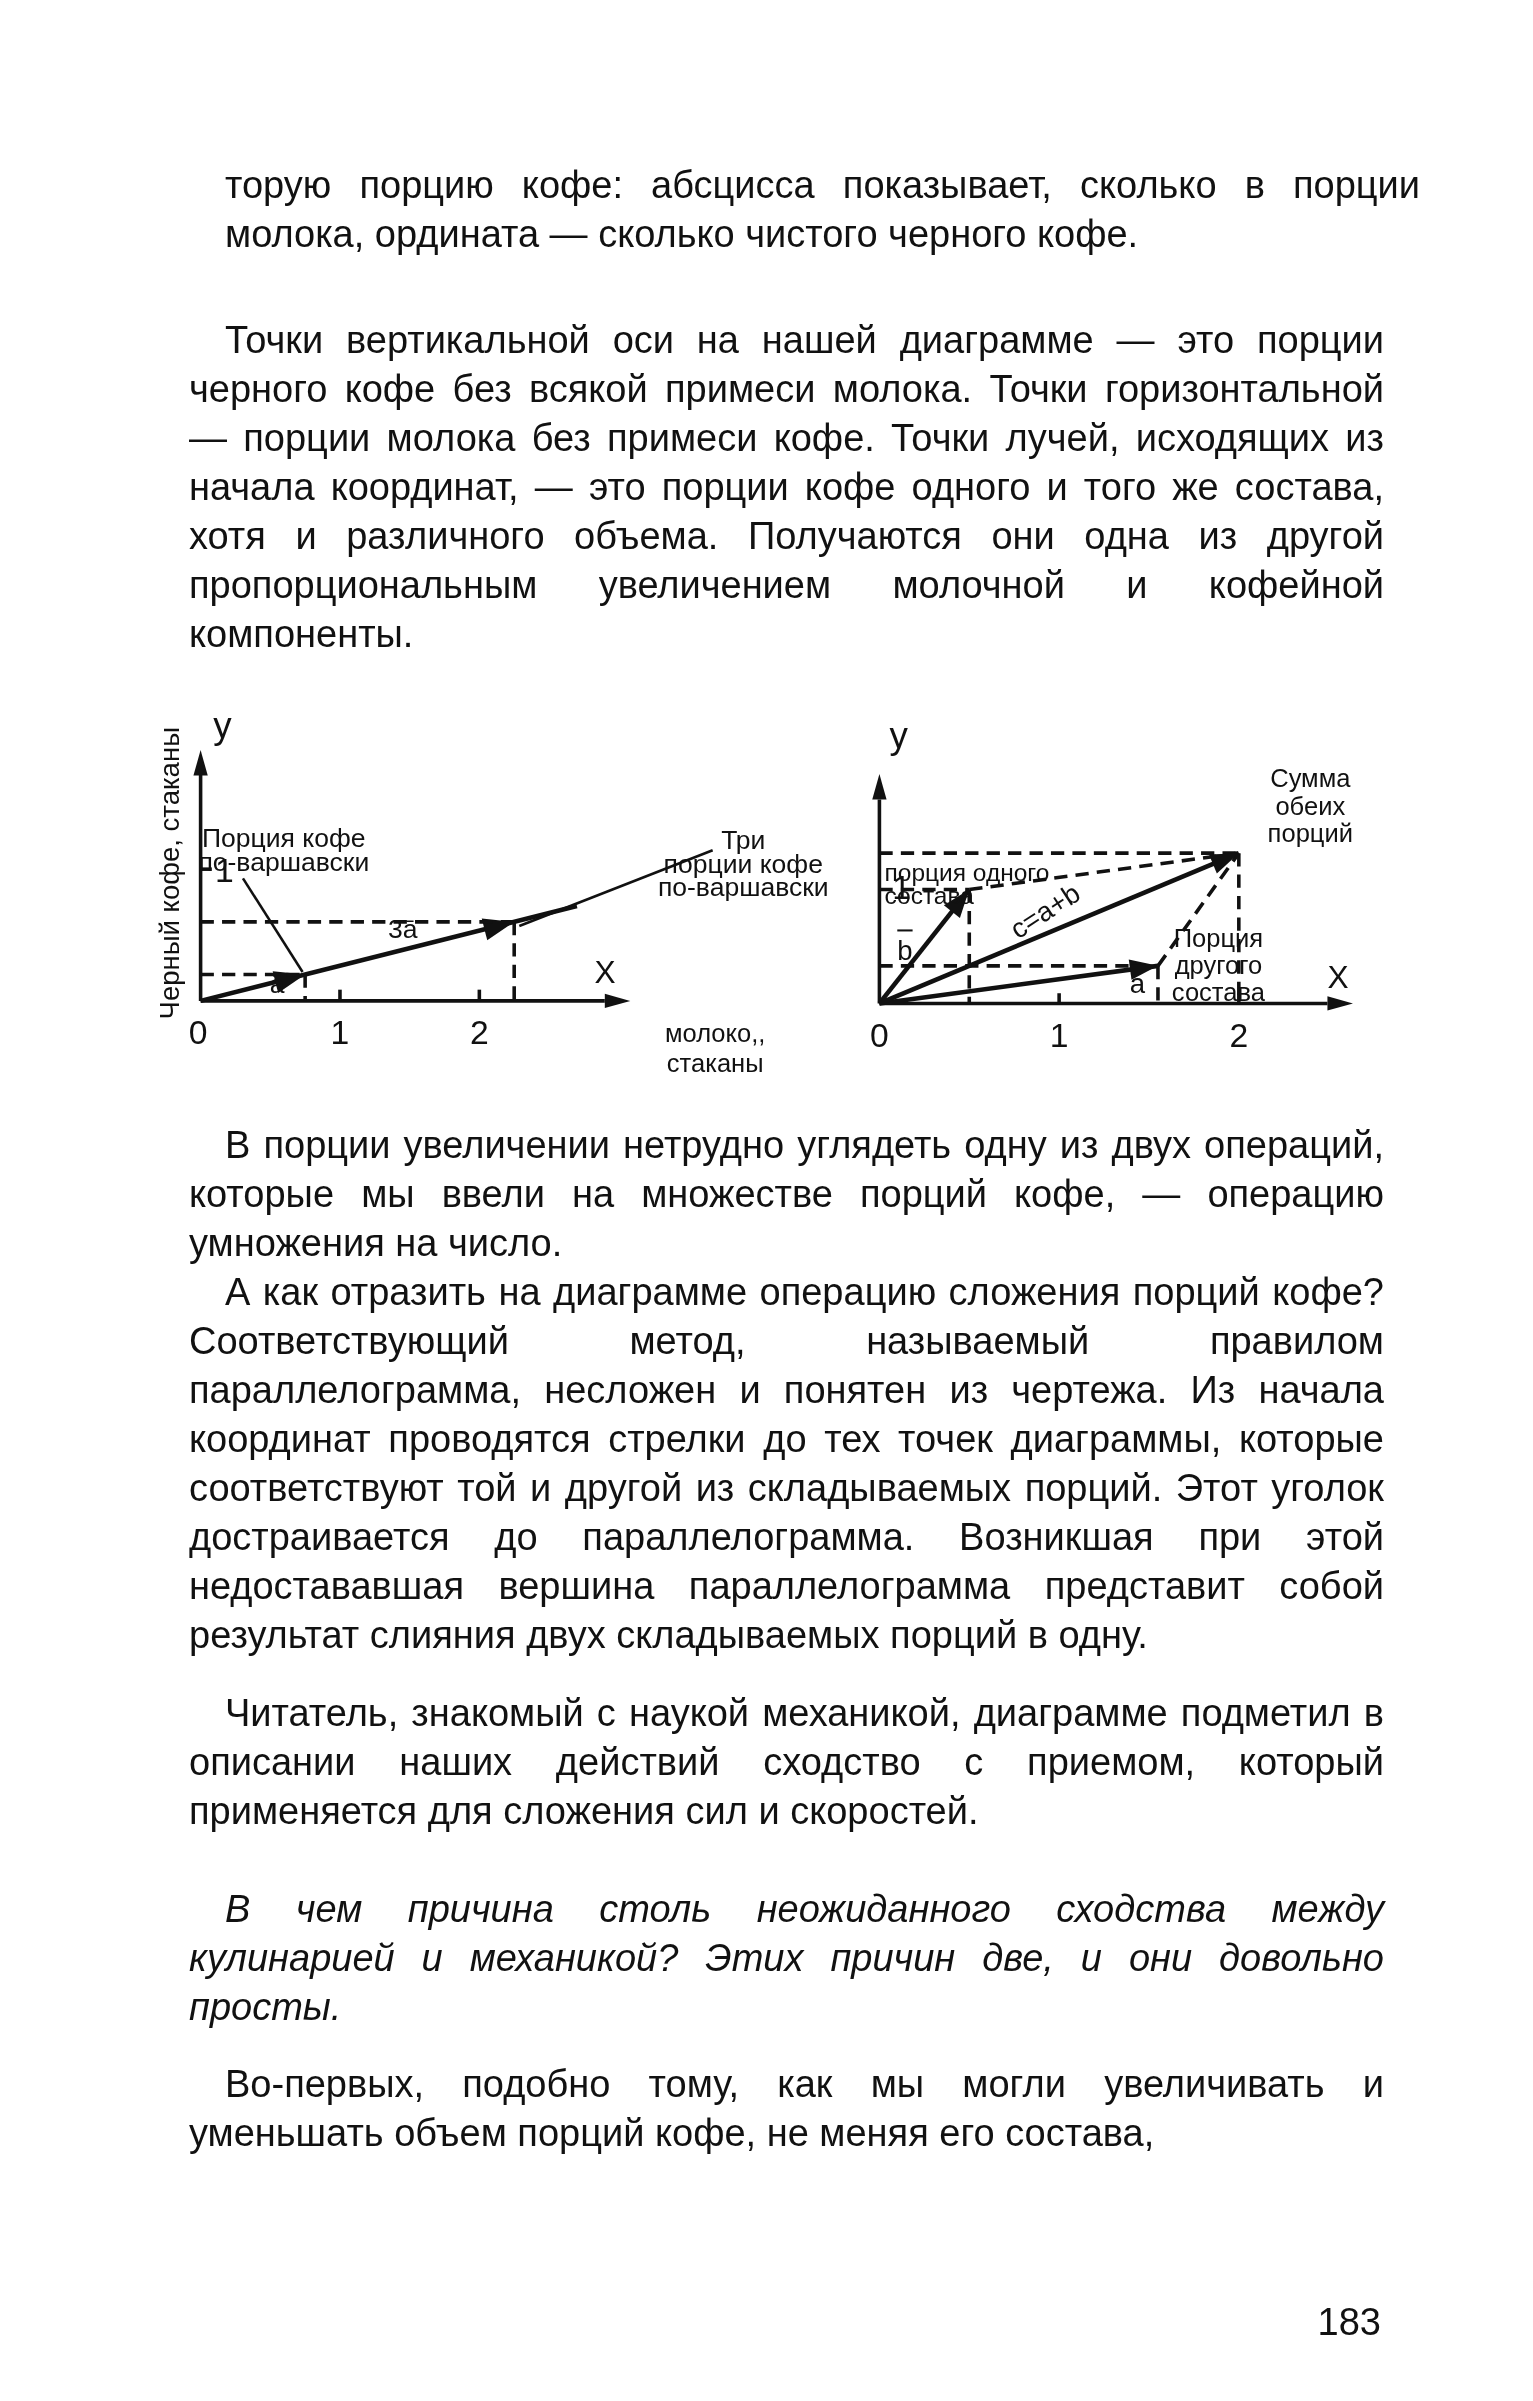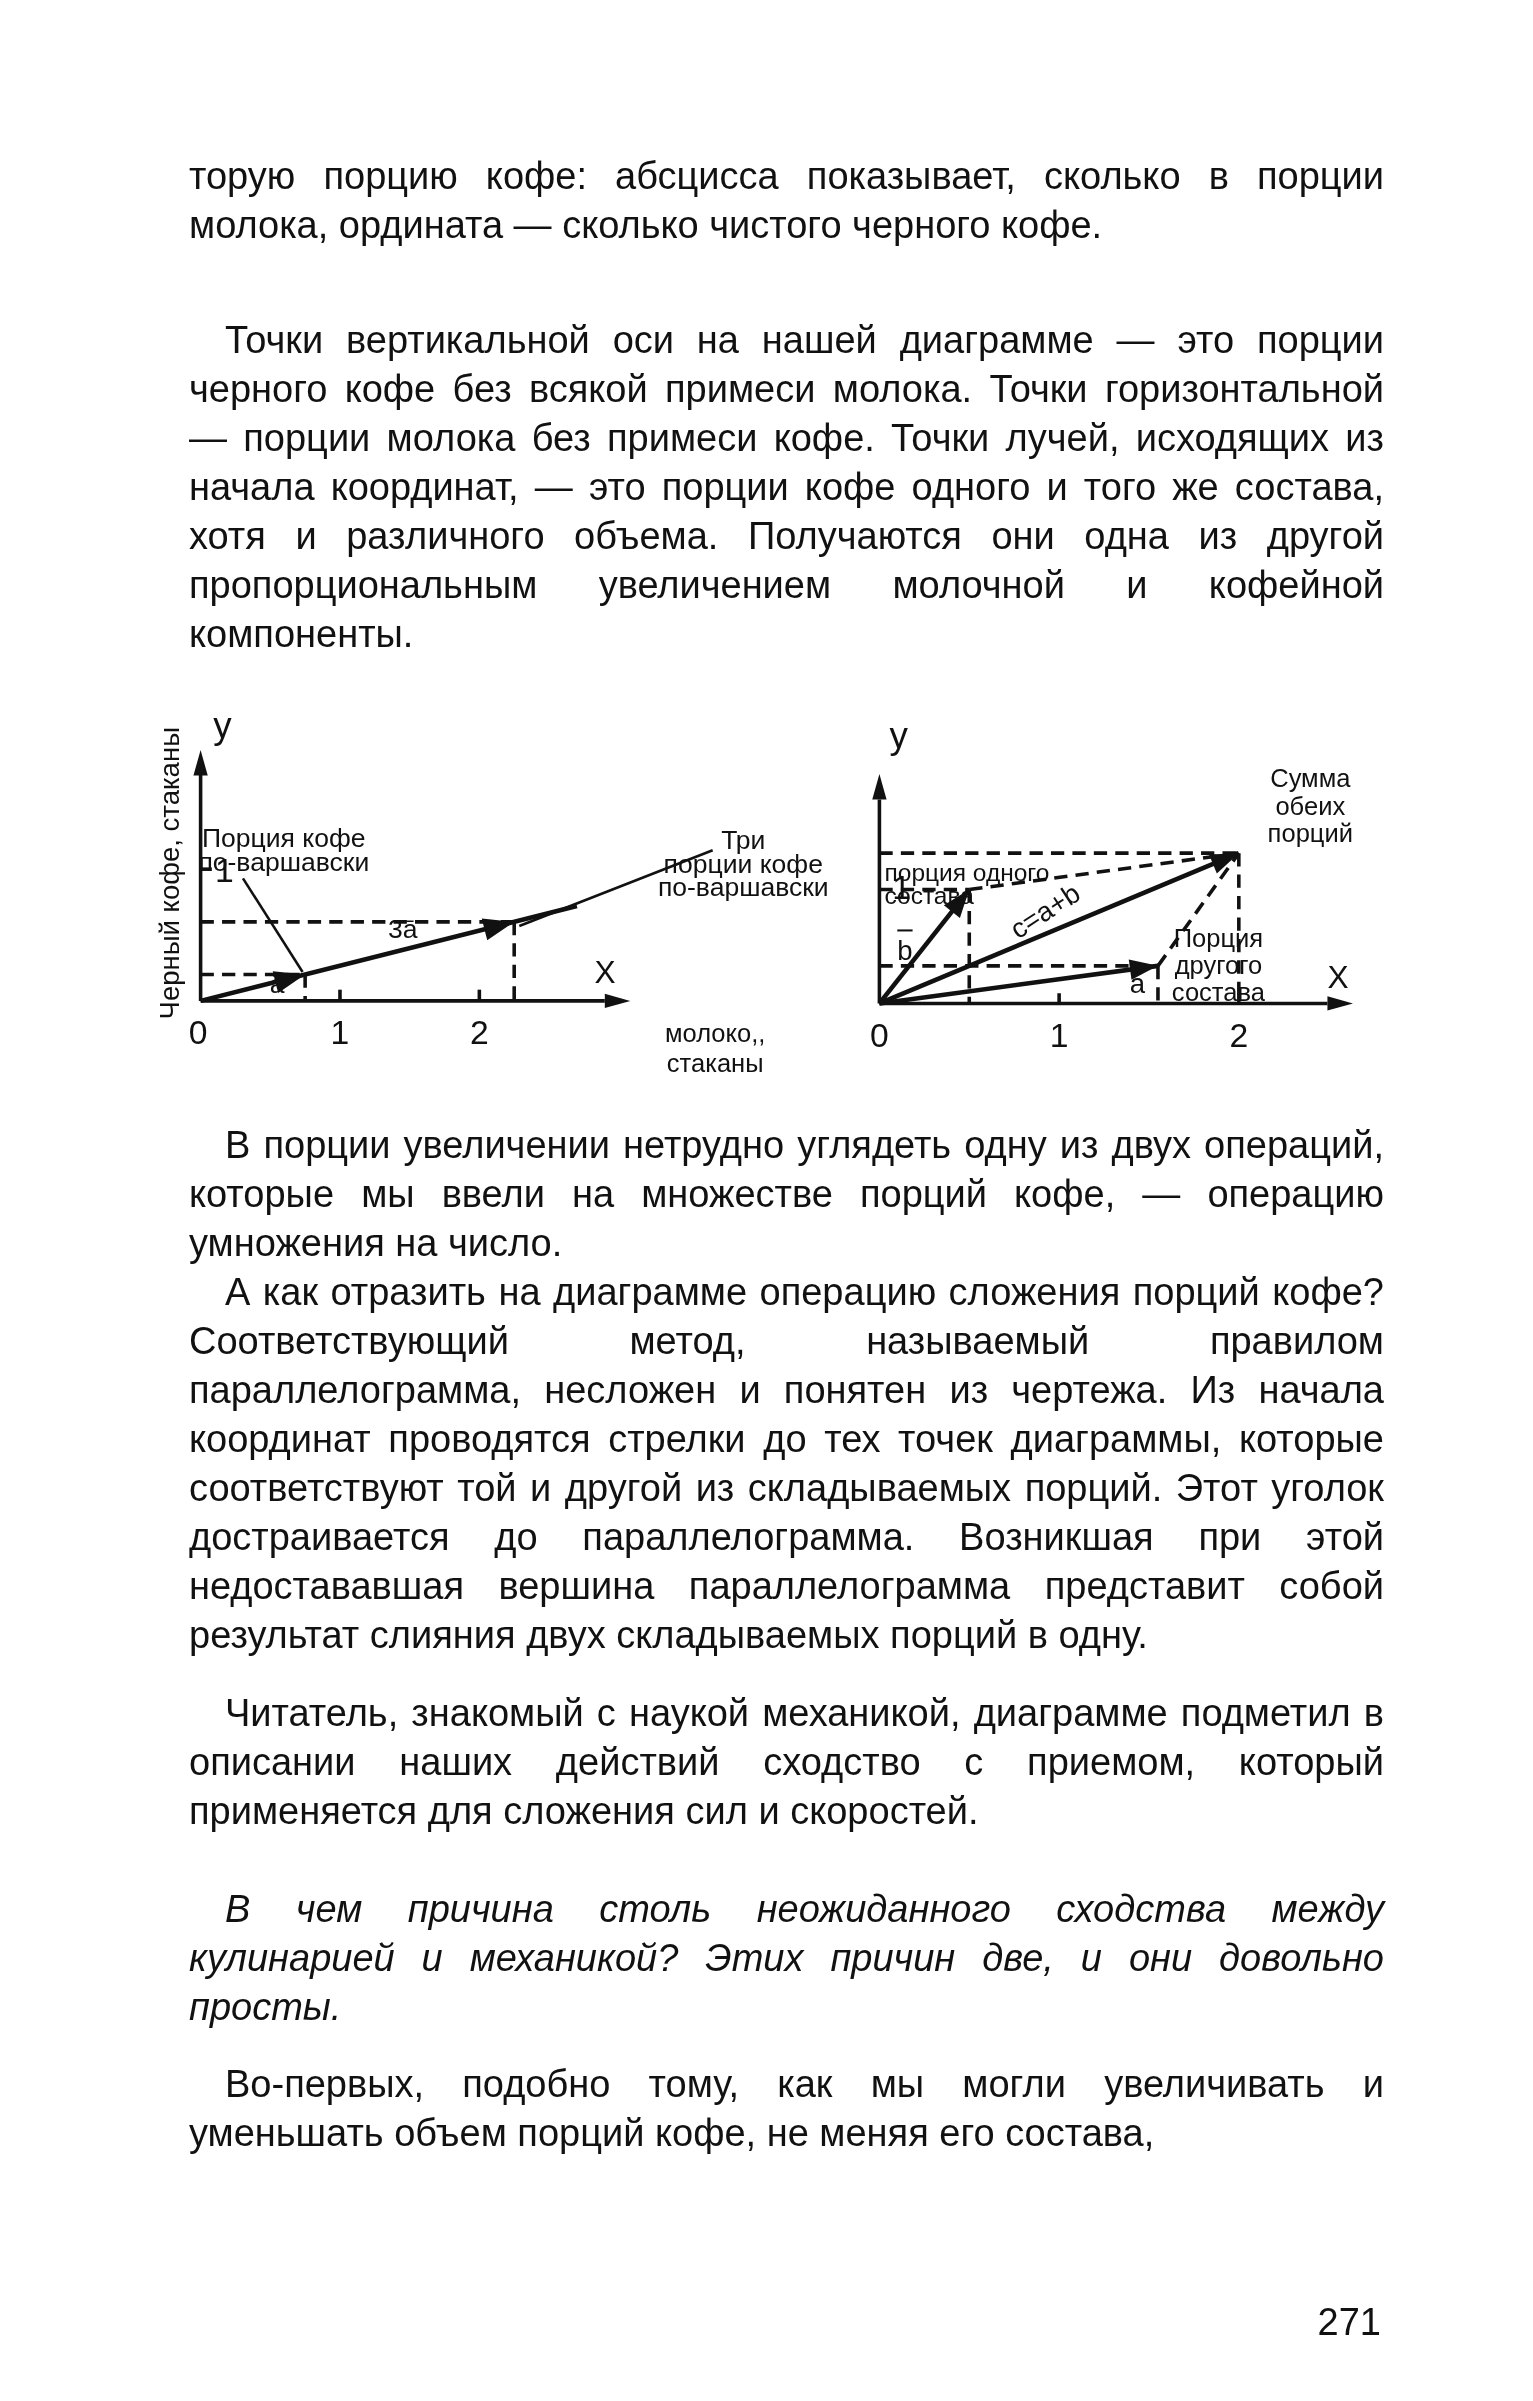--- a/index.html
+++ b/index.html
@@ -10,21 +10,21 @@
   .para.indent { text-indent: 36px; }
   .fig { position: absolute; }
   .fig svg { overflow: visible; }
   .fig text { font-family: "Liberation Sans", "DejaVu Sans", sans-serif; fill: #111; }
   .page-num { position: absolute; right: 153px; top: 2301px; font-size: 38px; }
 </style>
 </head>
 <body>
 
 <div>
-  <p class="para" style="top:152px;">торую порцию кофе: абсцисса показывает, сколько в порции молока, ордината — сколько чистого черного кофе.</p>
+  <p class="para" style="top:161px;margin-left:36px;">торую порцию кофе: абсцисса показывает, сколько в порции молока, ордината — сколько чистого черного кофе.</p>
   <p class="para indent" style="top:316px;">Точки вертикальной оси на нашей диаграмме — это порции черного кофе без всякой примеси молока. Точки горизонтальной — порции молока без примеси кофе. Точки лучей, исходящих из начала координат, — это порции кофе одного и того же состава, хотя и различного объема. Получаются они одна из другой пропорциональным увеличением молочной и кофейной компоненты.</p>
 </div>
 
 <div class="fig" style="left:174px; top:715px;">
   <svg id="fig1" width="674" height="388" viewBox="0 0 1320 760">
       <line x1="52" y1="560" x2="843.6999999999999" y2="560" stroke="#111" stroke-width="7"></line>
       <polygon points="893.6999999999999,560 843.6999999999999,574 843.6999999999999,546" fill="#111"></polygon>
       <line x1="52" y1="560" x2="52" y2="108.5" stroke="#111" stroke-width="7"></line>
       <polygon points="52,68.5 66,118.5 38,118.5" fill="#111"></polygon>
       <text x="77" y="45" font-size="72" text-anchor="start">y</text>
@@ -103,14 +103,14 @@
 </div>
 
 <div>
   <p class="para indent" style="top:1121px;">В порции увеличении нетрудно углядеть одну из двух операций, которые мы ввели на множестве порций кофе, — операцию умножения на число.</p>
   <p class="para indent" style="top:1268px;">А как отразить на диаграмме операцию сложения порций кофе? Соответствующий метод, называемый правилом параллелограмма, несложен и понятен из чертежа. Из начала координат проводятся стрелки до тех точек диаграммы, которые соответствуют той и другой из складываемых порций. Этот уголок достраивается до параллелограмма. Возникшая при этой недостававшая вершина параллелограмма представит собой результат слияния двух складываемых порций в одну.</p>
   <p class="para indent" style="top:1689px;">Читатель, знакомый с наукой механикой, диаграмме подметил в описании наших действий сходство с приемом, который применяется для сложения сил и скоростей.</p>
   <p class="para indent" style="top:1885px;font-style:italic;">В чем причина столь неожиданного сходства между кулинарией и механикой? Этих причин две, и они довольно просты.</p>
   <p class="para indent" style="top:2033px;margin-top:27px;">Во-первых, подобно тому, как мы могли увеличивать и уменьшать объем порций кофе, не меняя его состава,</p>
 </div>
 
-<div class="page-num">271</div>
+<div class="page-num">183</div>
 
 
 </body></html>

